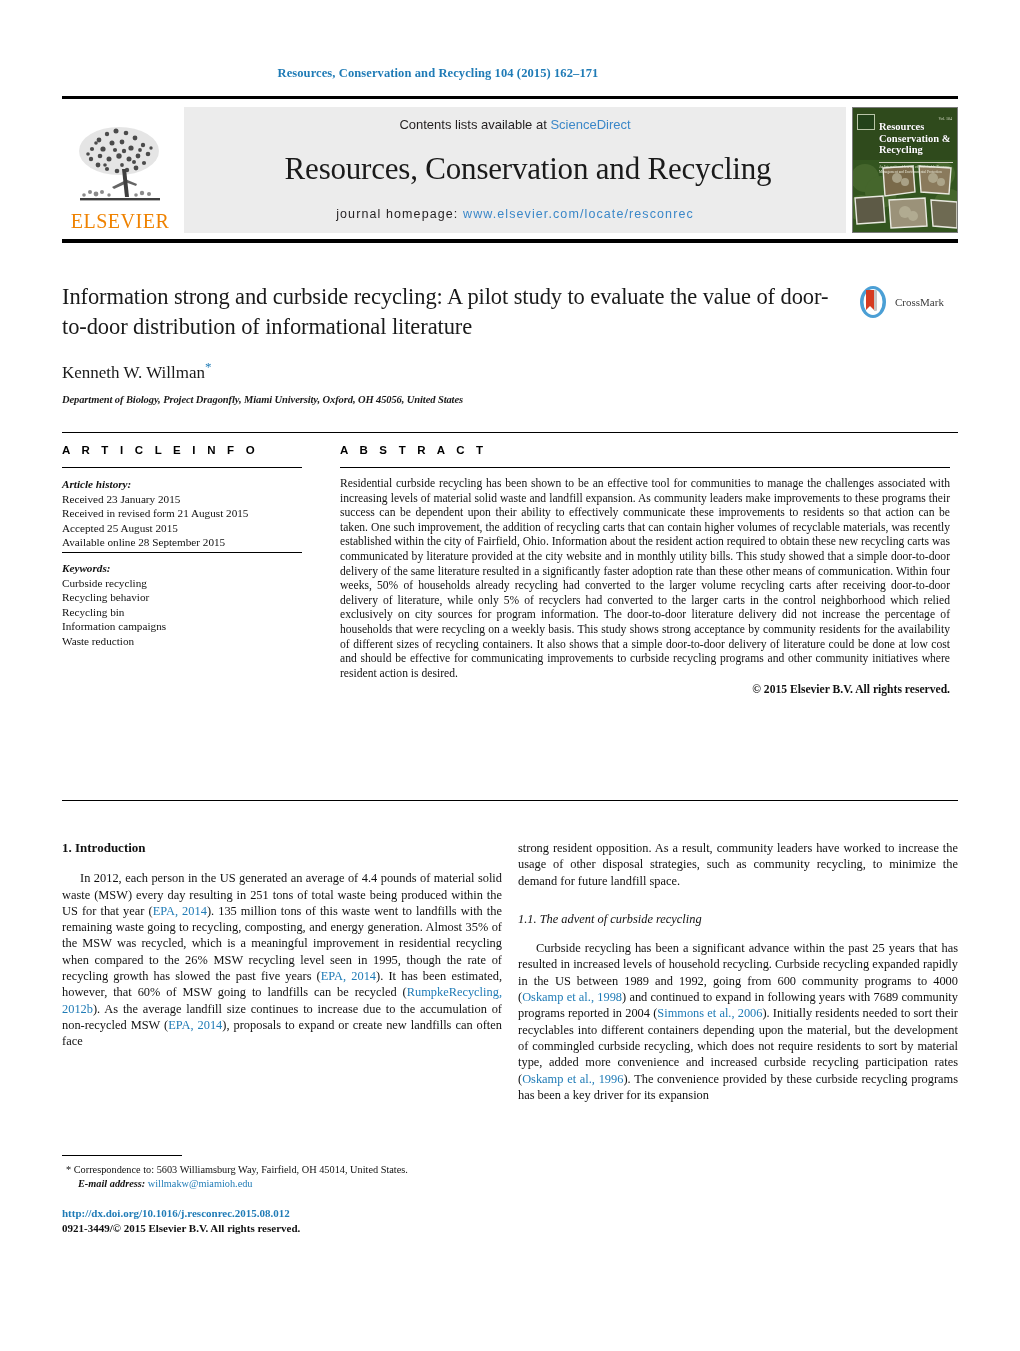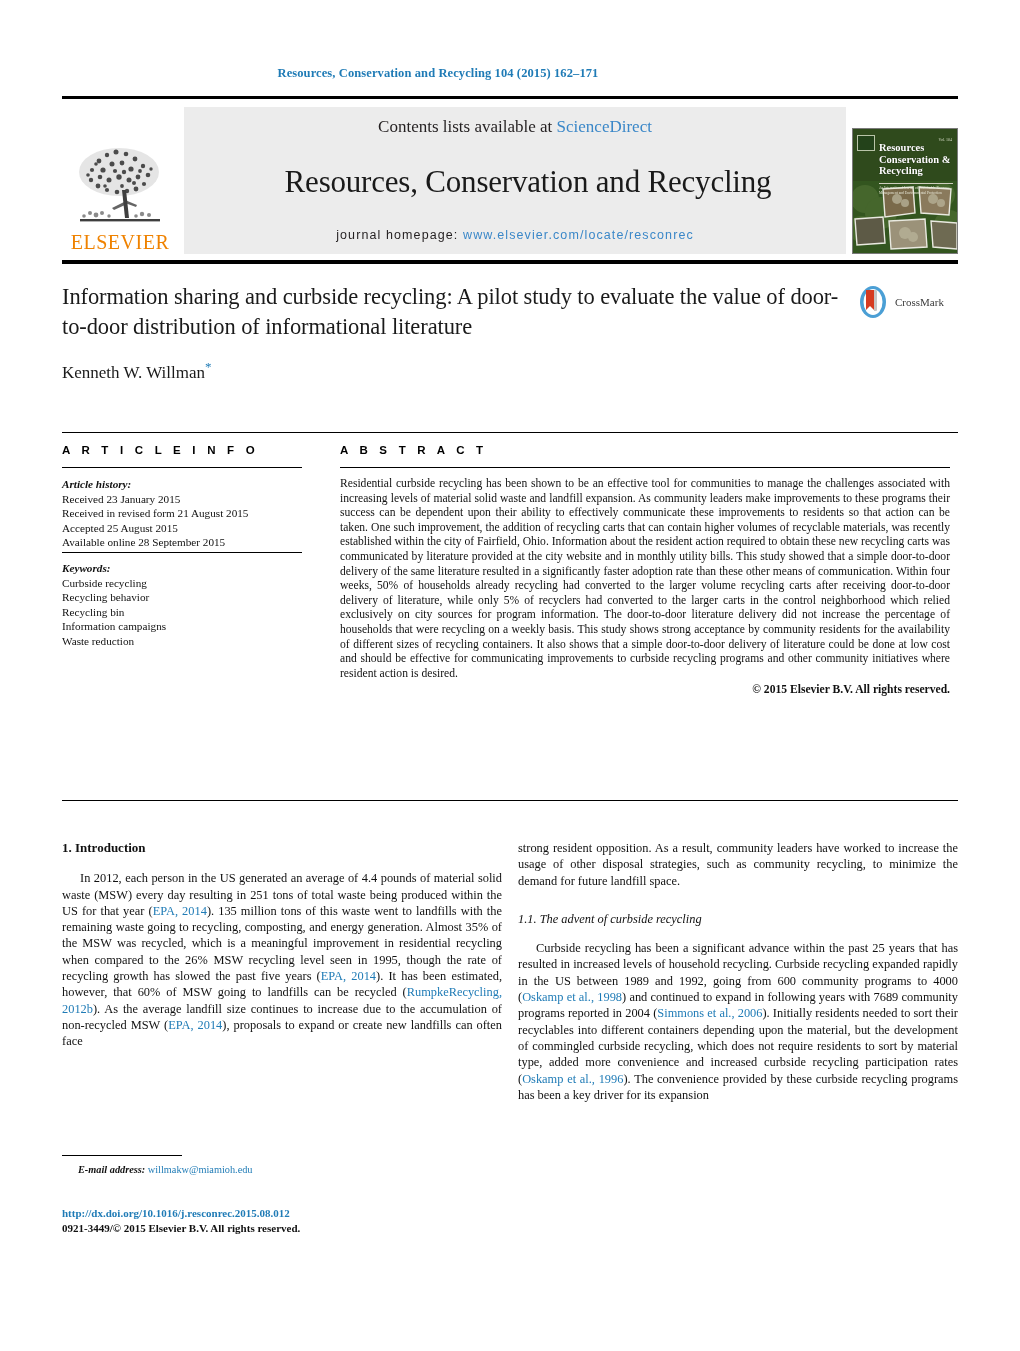--- a/index.html
+++ b/index.html
@@ -68,22 +68,22 @@
     flex: 1 1 auto;
     background: #ececec;
     text-align: center;
     padding: 10px 0 12px 0;
     margin: 0 6px;
     display: flex;
     flex-direction: column;
     justify-content: space-between;
   }
   .contents-line {
-    font-family: Liberation Serif, serif;
-    font-size: 17px;
+    font-family: Liberation Sans, sans-serif;
+    font-size: 13px;
     color: #231f20;
   }
   .sciencedirect {
     color: #3a87c8;
   }
   .journal-title {
     font-family: "Liberation Serif", serif;
     font-size: 31px;
     color: #1a1a1a;
     margin: 16px 0 18px 0;
@@ -99,21 +99,20 @@
   .homepage-url { color: #3a87c8; }
   .cover-thumb {
     width: 104px;
     flex: 0 0 104px;
     height: 124px;
     position: relative;
     overflow: hidden;
     background: #4d7c0f;
     border: 1px solid #7a7a7a;
     align-self: center;
-    margin-top: 21px;
   }
   .cover-title {
     position: absolute;
     top: 13px;
     left: 26px;
     color: #ffffff;
     font-family: "Liberation Serif", serif;
     font-weight: bold;
     font-size: 10.5px;
     line-height: 11.5px;
@@ -424,24 +423,25 @@
       <div class="cover-title">
         <div>Resources</div>
         <div>Conservation &amp;</div>
         <div>Recycling</div>
       </div>
       <div class="cover-sub">An International Journal of Sustainable Resource Management and Environmental Protection</div>
     </div>
   </div>
 
   <div class="title-block">
-    <h1 class="paper-title">Information sharing and curbside recycling: A pilot study to evaluate the value of door-to-door distribution of informational literature</h1>
+    <h1 class="paper-title">Information strong and curbside recycling: A pilot study to evaluate the value of door-to-door distribution of informational literature</h1>
     <div class="author-line">
       <span>Kenneth W. Willman</span><span class="corr-star">*</span>
     </div>
+    <div class="affiliation">Department of Biology, Project Dragonfly, Miami University, Oxford, OH 45056, United States</div>
   </div>
 
   <div class="crossmark">
     <svg width="34" height="34" viewBox="0 0 34 34">
       <ellipse cx="17" cy="17" rx="13" ry="16" fill="#4b9fd5"></ellipse>
       <ellipse cx="17" cy="17" rx="9.5" ry="13" fill="#ffffff"></ellipse>
       <path d="M10 5 h8 v20 l-4 -4 -4 4 Z" fill="#d63b21"></path>
       <path d="M18 5 h2 c1 0 1 1 1 2 v18 c0 1 -1 1 -2 1 h-1 Z" fill="#8d8d8d" opacity="0.5"></path>
     </svg>
     <span class="crossmark-word">CrossMark</span>
@@ -484,20 +484,24 @@
   </div>
 
   <div class="col col-right">
     <p style="text-indent:0">strong resident opposition. As a result, community leaders have worked to increase the usage of other disposal strategies, such as community recycling, to minimize the demand for future landfill space.</p>
     <div class="subsec-head">1.1.  The advent of curbside recycling</div>
     <p><span>Curbside recycling has been a significant advance within the past 25 years that has resulted in increased levels of household recycling. Curbside recycling expanded rapidly in the US between 1989 and 1992, going from 600 community programs to 4000 (</span><span class="cite">Oskamp et al., 1998</span><span>) and continued to expand in following years with 7689 community programs reported in 2004 (</span><span class="cite">Simmons et al., 2006</span><span>). Initially residents needed to sort their recyclables into different containers depending upon the material, but the development of commingled curbside recycling, which does not require residents to sort by material type, added more convenience and increased curbside recycling participation rates (</span><span class="cite">Oskamp et al., 1996</span><span>). The convenience provided by these curbside recycling programs has been a key driver for its expansion</span></p>
   </div>
 
   <div class="footnote">
     <div class="footnote-rule"></div>
+    <div class="footnote-ind">
+      <span>*</span>
+      <span>Correspondence to: 5603 Williamsburg Way, Fairfield, OH 45014, United States.</span>
+    </div>
     <div class="footnote-ind" style="padding-left:16px;text-indent:0">
       <span class="email-label">E-mail address:</span>
       <span class="email-link">willmakw@miamioh.edu</span>
     </div>
   </div>
 
   <div class="footer">
     <div class="doi-link">http://dx.doi.org/10.1016/j.resconrec.2015.08.012</div>
     <div class="issn-line">0921-3449/© 2015 Elsevier B.V. All rights reserved.</div>
   </div>

